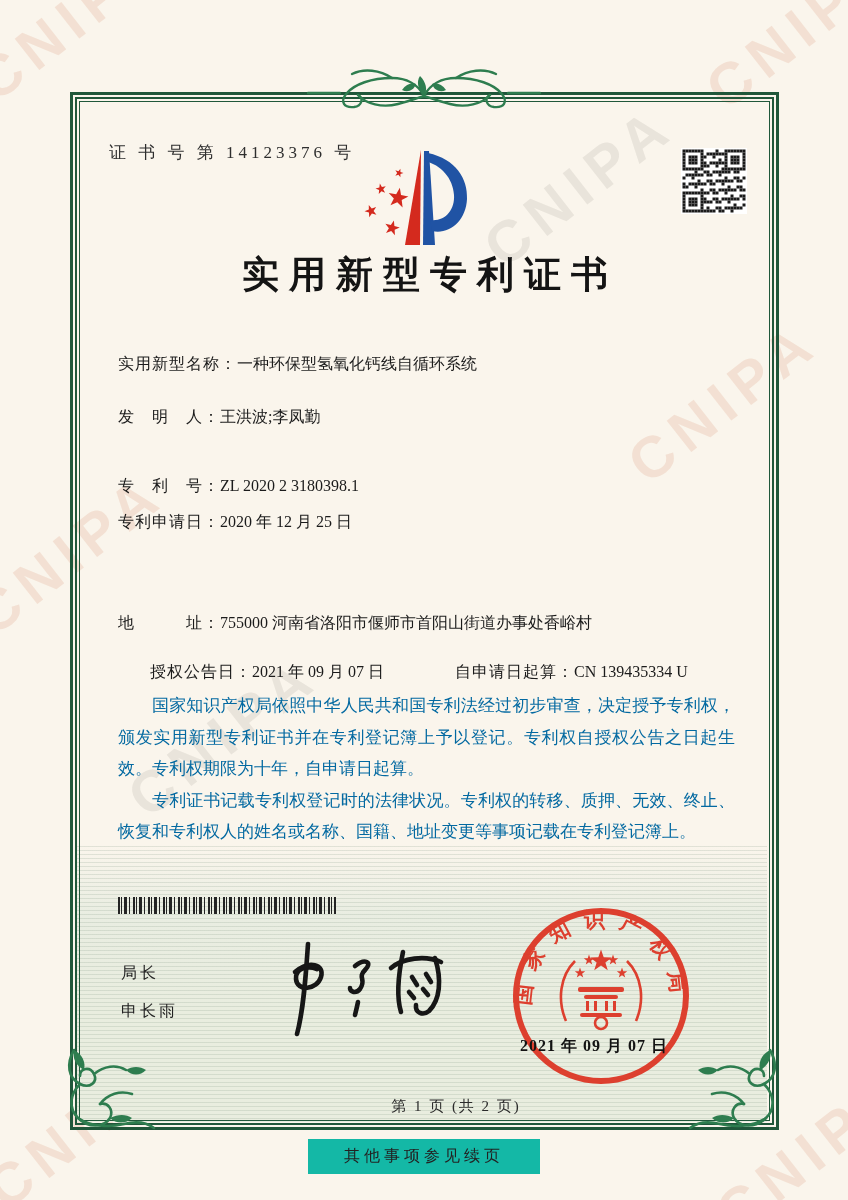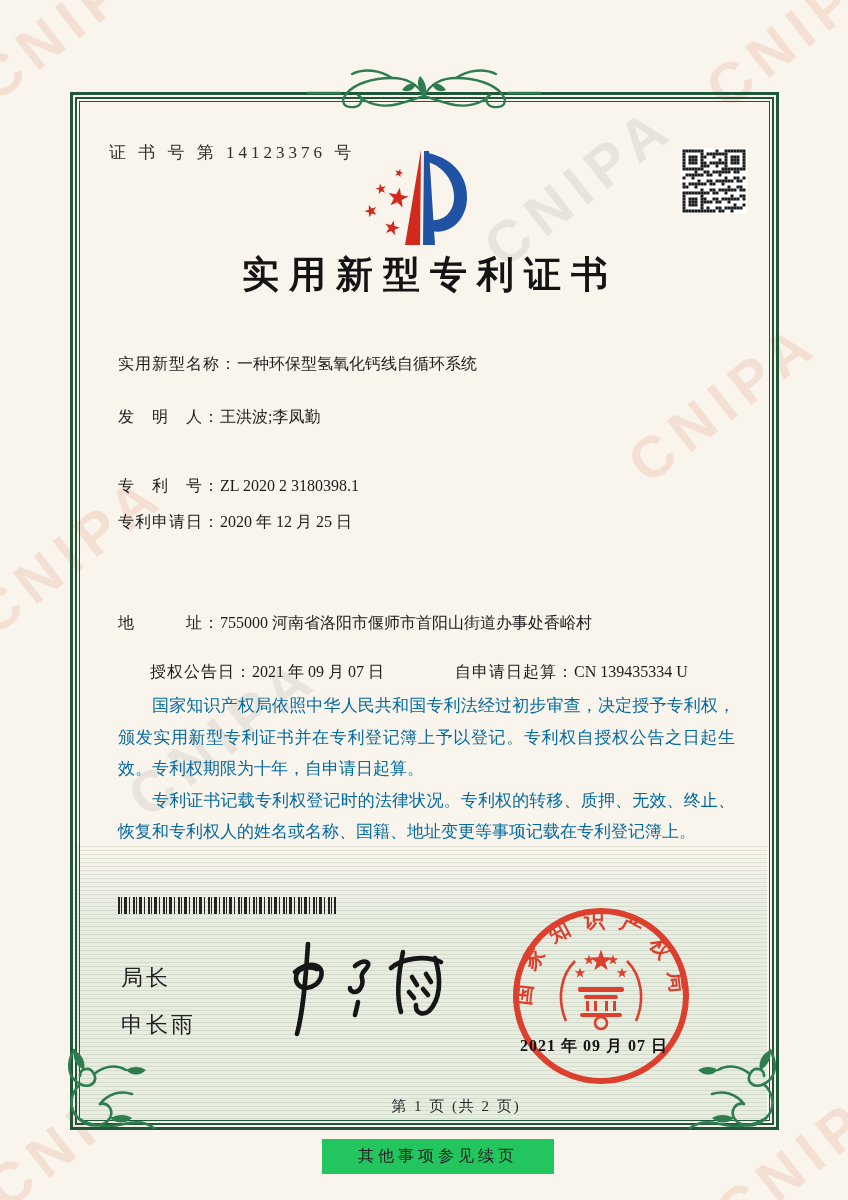--- a/index.html
+++ b/index.html
@@ -54,39 +54,39 @@
   .barcode{
     position:absolute; left:118px; top:897px; width:218px; height:17px;
     background:repeating-linear-gradient(90deg,
       #242424 0 2px, transparent 2px 3px,
       #242424 3px 4px, transparent 4px 6px,
       #242424 6px 9px, transparent 9px 11px,
       #242424 11px 12px, transparent 12px 15px);
   }
   .signer{
     position:absolute; left:121px; top:963px;
-    font-family:"Liberation Sans", sans-serif; font-size:22px;
+    font-family:"Liberation Sans", sans-serif; font-size:16px;
     letter-spacing:3px; color:#222;
   }
   .signer .name{margin-top:17px;}
   .signature{position:absolute; left:245px; top:932px;}
   .seal{position:absolute; left:506px; top:901px; opacity:0.93;}
   .seal-date{
     position:absolute; left:498px; top:1036px; width:192px; text-align:center;
     font-size:16px; font-weight:bold; color:#131313; letter-spacing:1px;
     white-space:nowrap;
   }
   .page-indicator{
     position:absolute; left:70px; top:1097px; width:772px; text-align:center;
     font-size:15px; color:#2a2a2a; letter-spacing:2px;
   }
   .cont-note{
     position:absolute; left:50%; top:1139px; transform:translateX(-50%);
-    background:#22c55e; padding:7px 36px; font-size:16px; letter-spacing:4px;
-    color:#222; white-space:nowrap;margin-left:14px;
+    background:#14b8a6; padding:7px 36px; font-size:16px; letter-spacing:4px;
+    color:#222; white-space:nowrap;
   }
 </style>
 </head>
 <body>
 
 <div class="page">
 
   <span class="wm pink" style="left:-40px; top:-14px;">CNIPA</span>
   <span class="wm pink" style="left:690px; top:-6px;">CNIPA</span>
   <span class="wm gray" style="left:468px; top:152px;">CNIPA</span>

